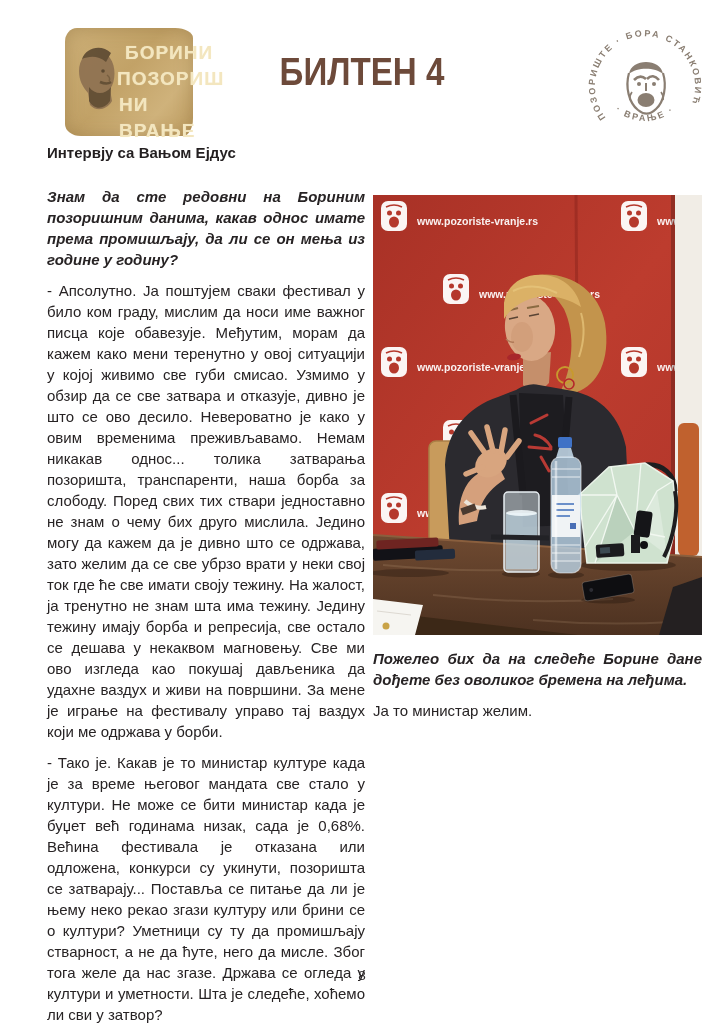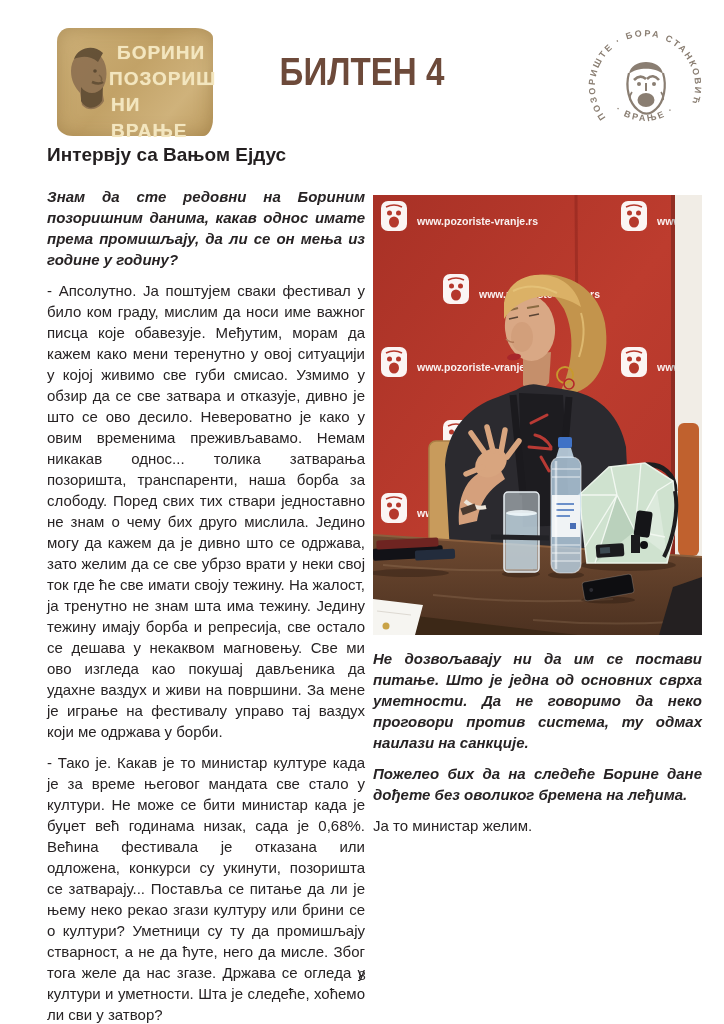--- a/index.html
+++ b/index.html
@@ -1,39 +1,39 @@
 <!DOCTYPE html>
 <html><head>
 <meta charset="utf-8">
 <style>
   html,body{margin:0;padding:0;background:#ffffff;}
   .page{position:relative;width:724px;height:1024px;background:#ffffff;overflow:hidden;
         font-family:"Liberation Sans",sans-serif;color:#272324;}
 
   
-  .logo-stamp{position:absolute;left:57px;top:28px;width:156px;height:108px;
+  .logo-stamp{position:absolute;left:65px;top:28px;width:128px;height:108px;
     background:linear-gradient(130deg,#cdb078 0%,#c2a267 45%,#cfb27b 75%,#bd9c60 100%);
     border-radius:12px 18px 10px 16px / 14px 10px 18px 12px;
     box-shadow:inset 0 0 18px rgba(120,90,40,.35);}
   .portrait-svg{position:absolute;left:4px;top:7px;}
   .logo-lines{position:absolute;left:52px;top:12px;width:96px;
     font-weight:bold;font-size:19px;line-height:26px;letter-spacing:1px;
     color:#f3e6bf;text-shadow:0 0 1px rgba(255,245,210,.6);}
   .logo-lines div:nth-child(1){padding-left:8px;}
   .logo-lines div:nth-child(3){padding-left:2px;}
 
   .title{position:absolute;left:50%;top:50px;margin:0;transform:translateX(-50%) scaleX(.85);
     font-size:39px;font-weight:800;letter-spacing:0px;color:#6d4a3a;white-space:nowrap;}
 
   .stamp-svg{position:absolute;left:583px;top:22px;}
   .arc{font-family:"Liberation Sans",sans-serif;font-size:9px;font-weight:bold;
        fill:#8a7e72;letter-spacing:2.2px;}
 
   
-  .heading{position:absolute;left:47px;top:144px;margin:0;font-size:19px;font-weight:bold;color:#231f20;}
+  .heading{position:absolute;left:47px;top:144px;margin:0;font-size:15px;font-weight:bold;color:#231f20;}
   .col{position:absolute;font-size:15px;line-height:21px;text-align:justify;}
   .col-left{left:47px;top:186px;width:318px;}
   .col-right{left:373px;top:195px;width:329px;}
   .col p{margin:0 0 10px 0;}
   .col p.q{font-weight:bold;font-style:italic;}
   .photo-svg{display:block;margin:0 0 13px 0;}
   .wm{font-family:"Liberation Sans",sans-serif;font-weight:bold;font-size:10.5px;fill:#ffffff;opacity:.93;}
 
   .page-num{position:absolute;left:0;right:0;top:968px;text-align:center;font-size:13.5px;color:#2a2627;}
 </style>
@@ -218,19 +218,18 @@
       <g>
         <polygon points="0,404 50,410 42,440 0,440" fill="#f6f5f1"></polygon>
         <path d="M4,416 l34,4" stroke="#ddd9d2" stroke-width="1"></path>
         <circle cx="13" cy="431" r="3.5" fill="#c9a347"></circle>
       </g>
 
       <path d="M300,392 L329,382 L329,440 L286,440 Z" fill="#242021"></path>
       <rect x="118" y="340" width="58" height="5" fill="#222226" transform="rotate(1 147 342)"></rect>
     </svg>
 
-    <p class="q">Не дозвољавају ни да им се постави питање. Што је једна од основних сврха уметности. Да не говоримо да неко проговори против система, ту одмах наилази на санкције.</p>
     <p class="q">Пожелео бих да на следеће Борине дане дођете без оволиког бремена на леђима.</p>
     <p class="a">Ја то министар желим.</p>
   </div>
 
   <div class="page-num">8</div>
 </div>
 
 </body></html>

